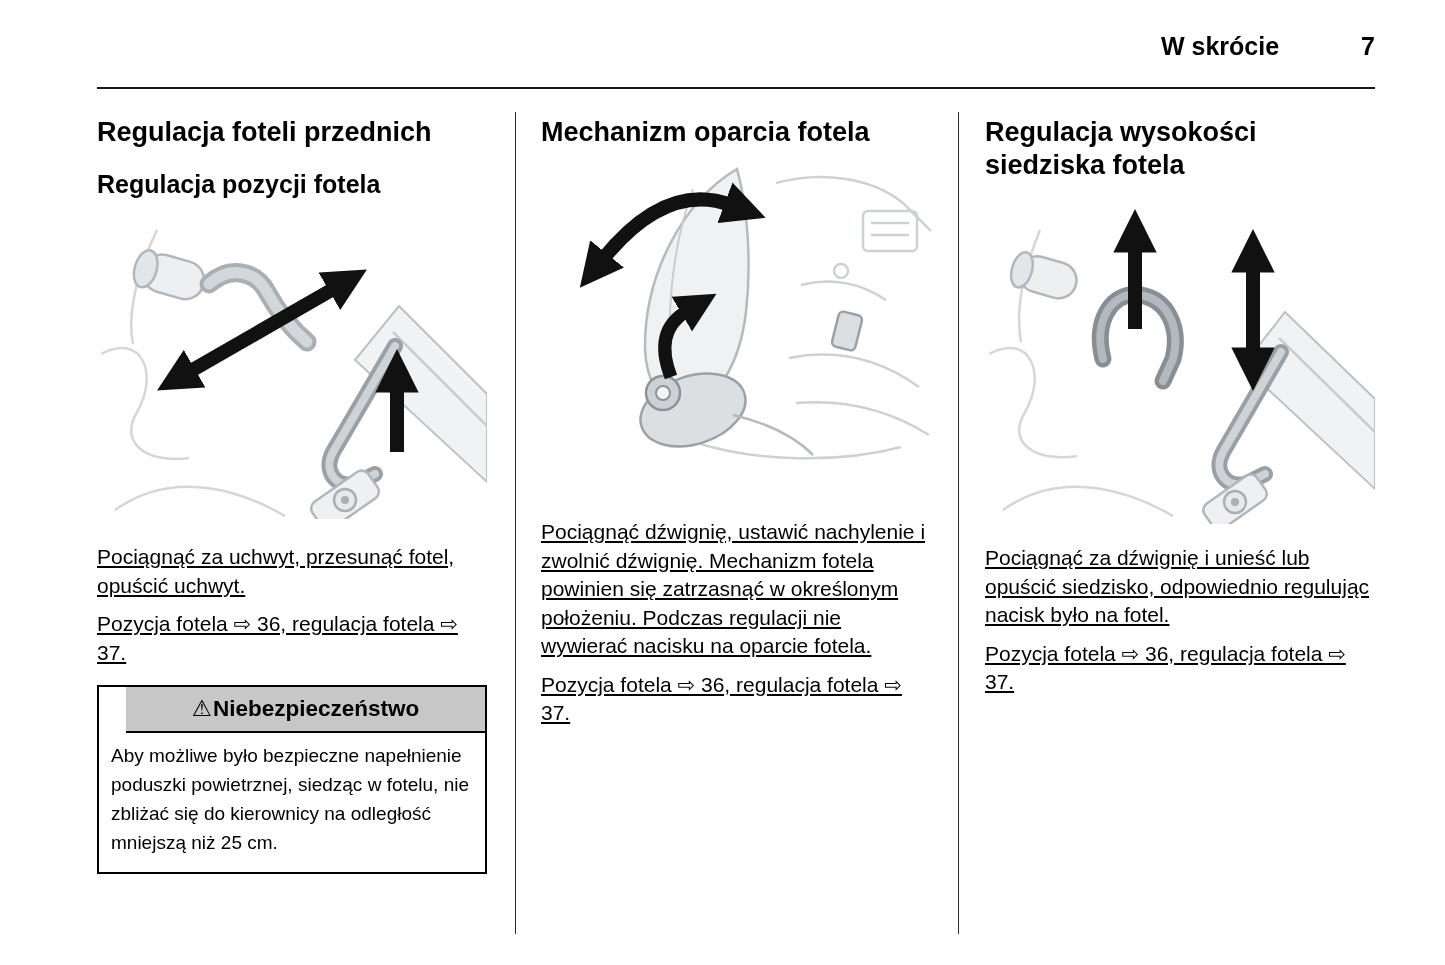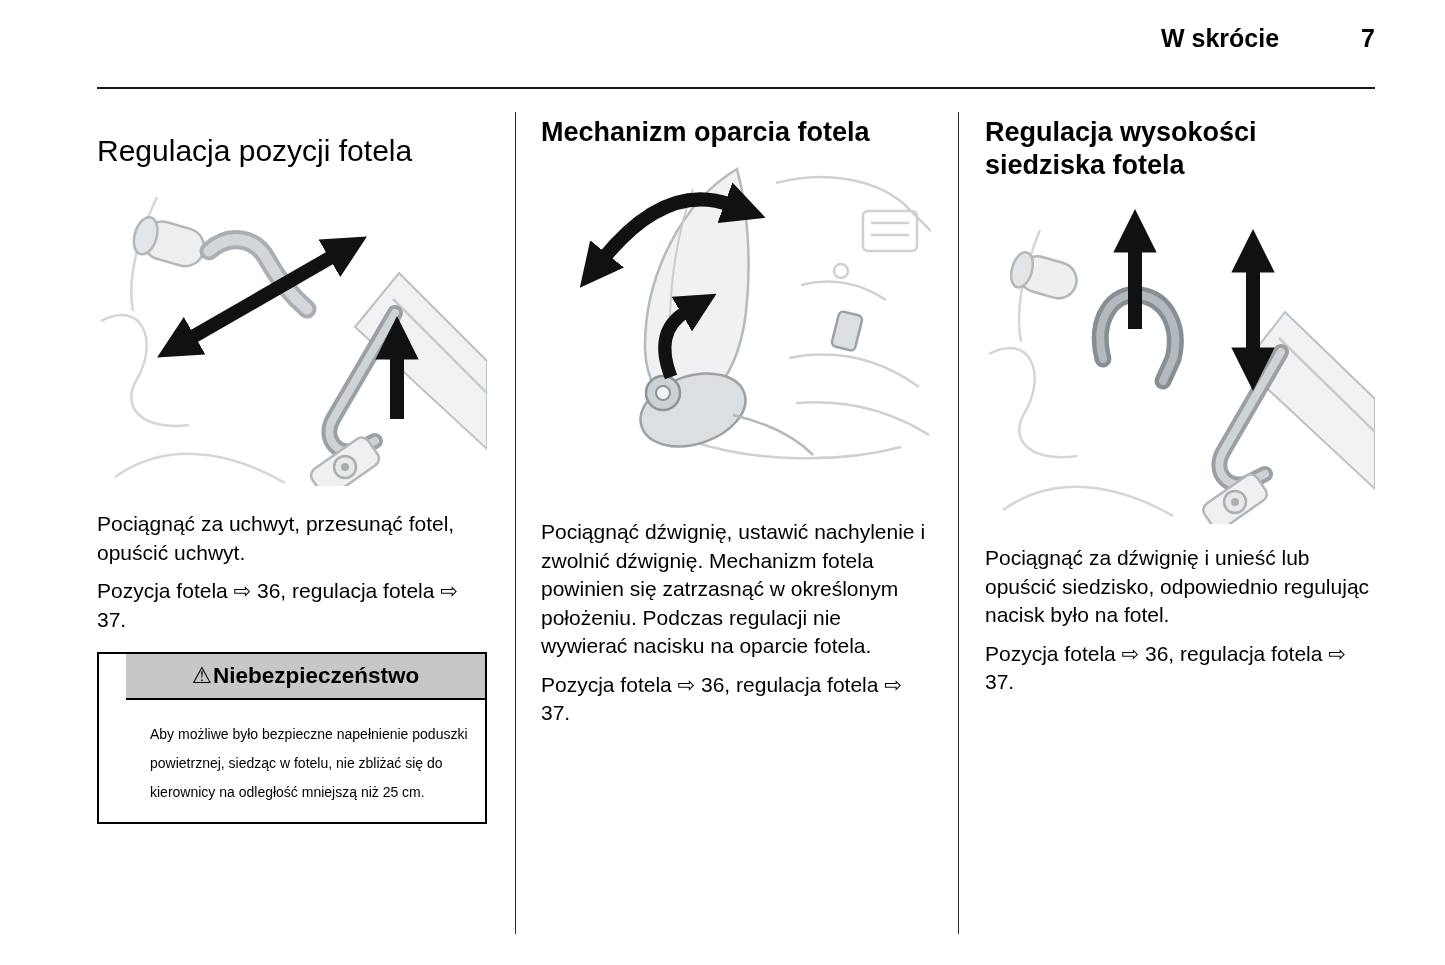--- a/index.html
+++ b/index.html
@@ -6,21 +6,21 @@
   body {
     width: 1445px; height: 965px;
     font-family: "Liberation Sans", sans-serif;
     color: #000;
     position: relative;
     overflow: hidden;
   }
   .page { position: absolute; inset: 0; background: #fff; }
 
   .header {
-    position: absolute; top: 24px; left: 97px; width: 1278px;
+    position: absolute; top: 32px; left: 97px; width: 1278px;
     display: flex; justify-content: flex-end; align-items: baseline; gap: 82px;
     font-size: 25px; font-weight: bold;
   }
   .rule {
     position: absolute; top: 87px; left: 97px; width: 1278px;
     border-top: 2px solid #1a1a1a;
   }
   .vdiv {
     position: absolute; top: 112px; height: 822px; width: 1px;
     background: #2a2a2a;
@@ -32,58 +32,59 @@
     position: absolute; top: 116px; left: 97px; width: 1278px;
     display: grid; grid-template-columns: 390px 390px 390px; column-gap: 54px;
     align-items: start;
   }
   .col { width: 390px; }
 
   h1 {
     margin: 0; font-size: 27px; line-height: 33px; font-weight: bold;
   }
   h2 {
-    margin: 21px 0 0; font-size: 30px; line-height: 28px; font-weight: 400;
+    margin: 21px 0 0; font-size: 25px; line-height: 28px; font-weight: 700;
   }
   figure { margin: 0; padding: 0; }
   .fig  { display: block; }
   .fig1 { margin: 16px 0 20px; }
   .fig2 { margin: 14px 0 16px; }
   .fig3 { margin: 12px 0 16px; }
 
-  p { margin: 0 0 10px; font-size: 21px; line-height: 28.5px; }
+  p { margin: 0 0 10px; font-size: 21px; line-height: 28.5px; text-decoration: underline; }
   p.refs { margin-bottom: 0; }
 
   .warning { margin-top: 18px; border: 2px solid #000; }
   .warning-head {
     background: #c7c7c7; border-bottom: 2px solid #000;
     text-align: center; font-size: 22.5px; font-weight: bold;
     padding: 8px 4px 9px;
     margin-left: 27px;
   }
   .warning-head .wicon { font-weight: normal; margin-right: 1px; }
-  .warning-body { padding: 20px 12px 15px; font-size: 14px; line-height: 29px; margin-left: 39px; }
+  .warning-body { padding: 8px 12px 15px; font-size: 19px; line-height: 29px; }
 </style>
 </head>
 <body>
 
 <div class="page">
 
   <div class="header">
     <span>W skrócie</span>
     <span>7</span>
   </div>
   <div class="rule"></div>
 
   <div class="vdiv vdiv1"></div>
   <div class="vdiv vdiv2"></div>
 
   <div class="columns">
 
     <section class="col">
+      <h1>Regulacja foteli przednich</h1>
       <h2>Regulacja pozycji fotela</h2>
 
       <figure class="fig fig1">
         <svg width="390" height="305" viewBox="0 0 390 305">
           <defs>
             <marker id="ah1" viewBox="0 0 10 10" refX="1.5" refY="5" markerWidth="3.1" markerHeight="3.1" orient="auto-start-reverse">
               <path d="M0,0 L10,5 L0,10 Z" fill="#111"></path>
             </marker>
           </defs>
           <g stroke="#d3d7da" stroke-width="2.5" fill="none">

